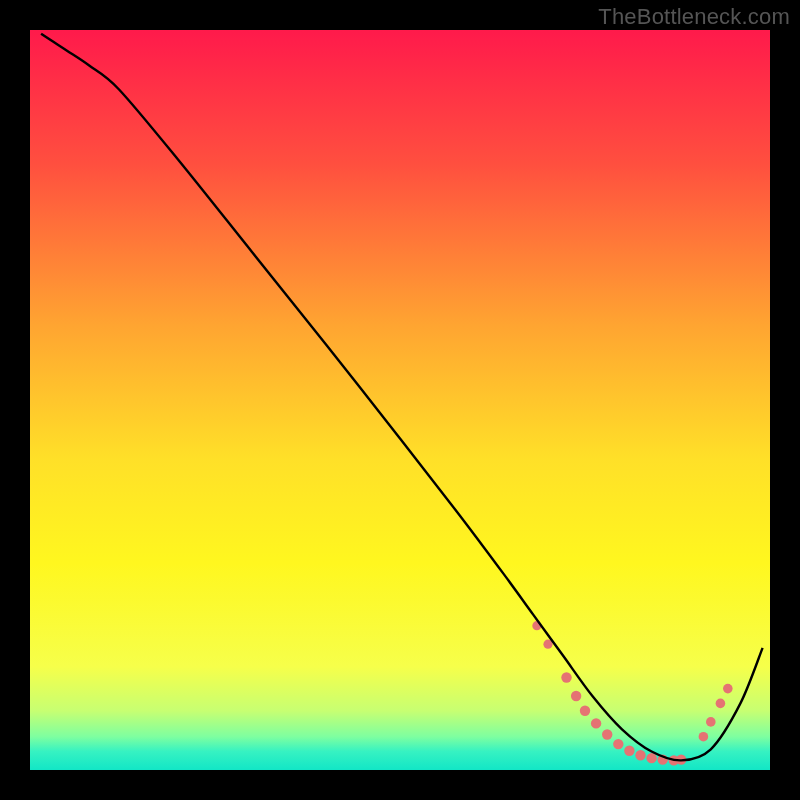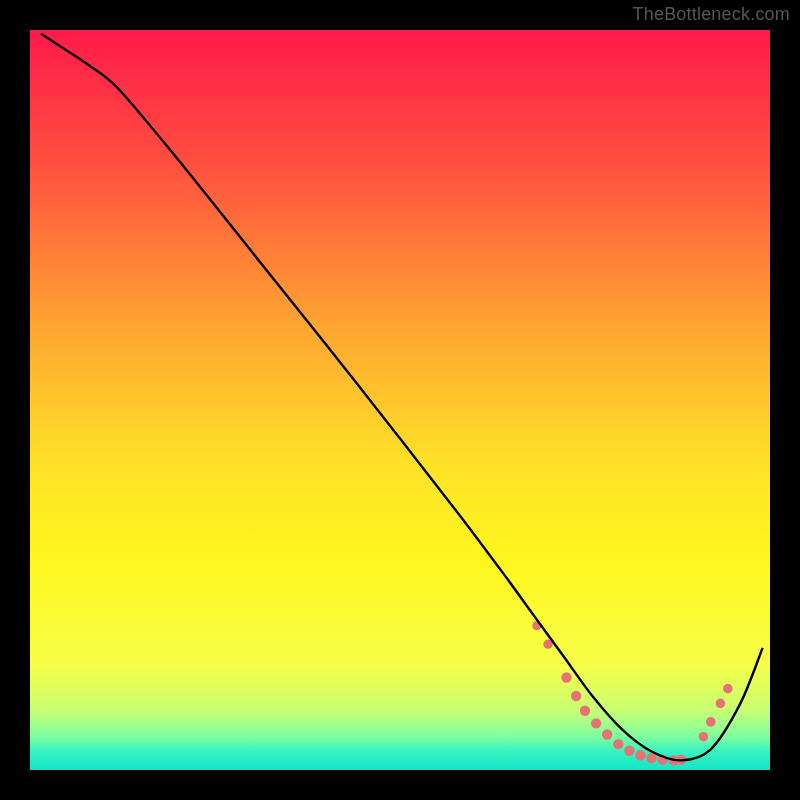--- a/index.html
+++ b/index.html
@@ -15,21 +15,21 @@
     position: relative;
     width: 800px;
     height: 800px;
     background: #000;
   }
   .watermark {
     position: absolute;
     top: 4px;
     right: 10px;
     color: #555;
-    font-size: 18px;
+    font-size: 22px;
     font-weight: 400;
     letter-spacing: 0.2px;
     user-select: none;
   }
   .plot-area {
     position: absolute;
     left: 30px;
     top: 30px;
     width: 740px;
     height: 740px;

